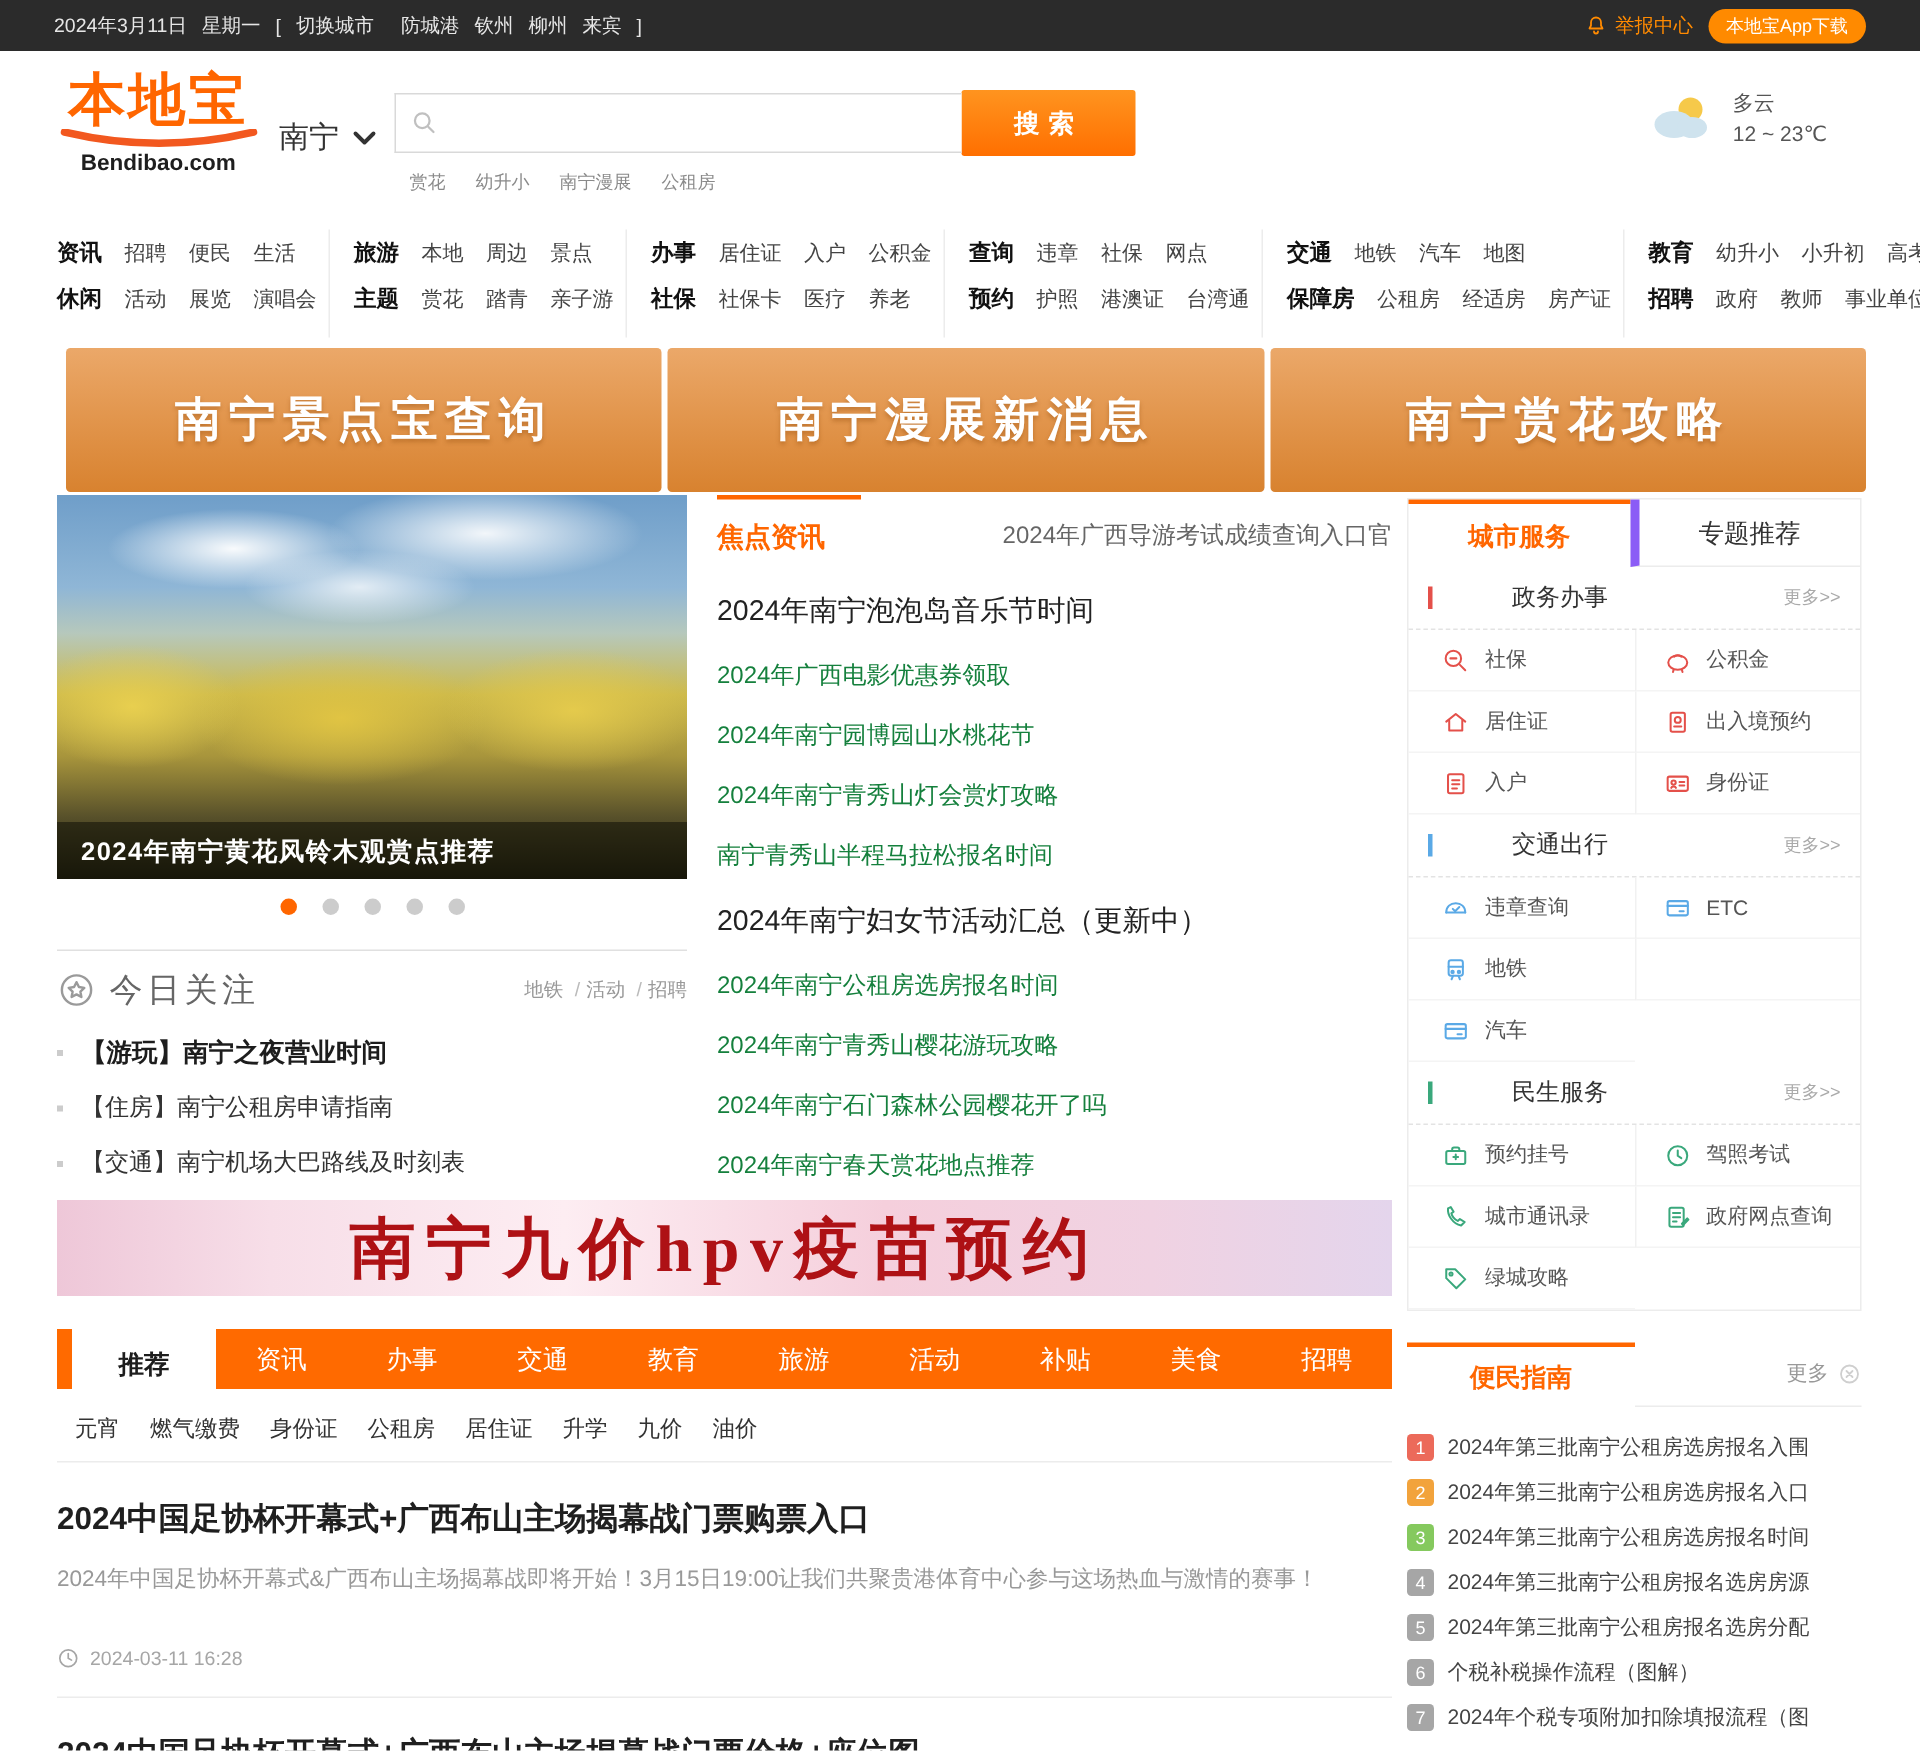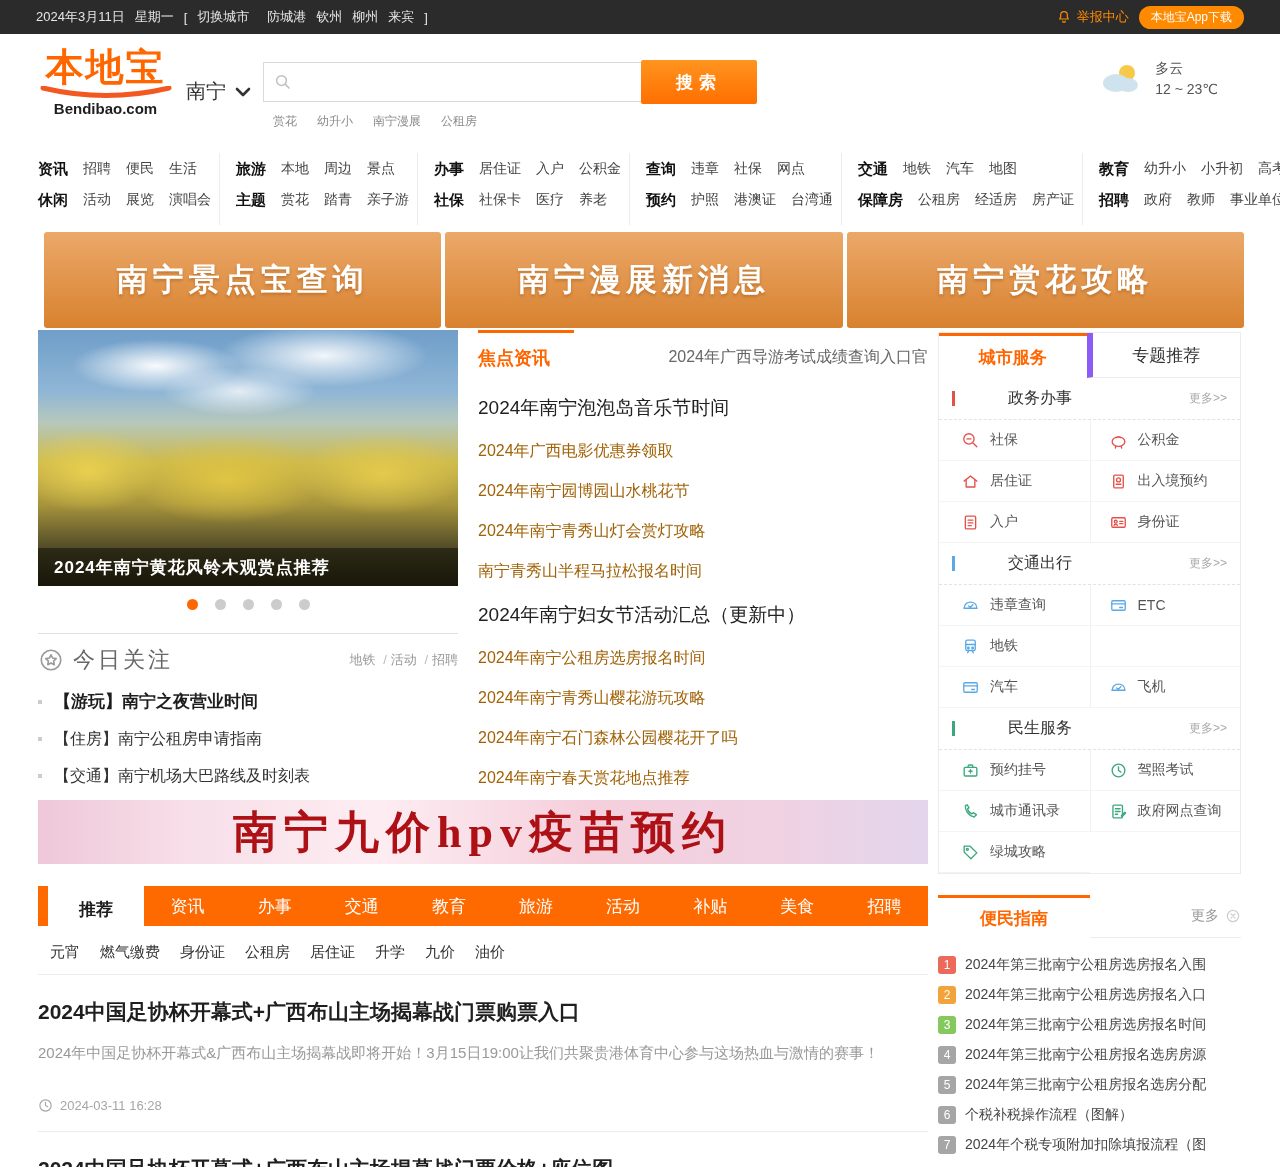--- a/index.html
+++ b/index.html
@@ -80,21 +80,21 @@
   .today-item.b { font-weight:bold; font-size:17px; color:#1d1d1d; }
   .bullet { flex:0 0 4px; height:4px; background:#ccc; margin-right:12px; }
 
   
   .focus { position:absolute; top:330px; left:478px; width:450px; }
   .focus-head { display:flex; justify-content:space-between; align-items:flex-start; }
   .focus-tab { border-top:3px solid #f60; padding:13px 0 0; width:96px; text-align:left;
     font-size:18px; font-weight:bold; color:#f60; cursor:pointer; }
   .focus-toplink { font-size:16px; color:#666; margin-top:17px; cursor:pointer; }
   .focus-list { margin-top:14px; }
-  .f-item { font-size:16px; color:#a16207; line-height:40px; cursor:pointer; white-space:nowrap; }
+  .f-item { font-size:16px; color:#15803d; line-height:40px; cursor:pointer; white-space:nowrap; }
   .f-item.b { font-size:19px; font-weight:normal; color:#222; line-height:47px; }
 
   
   .services { position:absolute; top:332px; left:938px; width:303px; border:1px solid #ececec; background:#fff; }
   .svc-tabs { display:flex; height:45px; }
   .svc-tab { flex:1; display:flex; align-items:center; justify-content:center; font-size:17px; cursor:pointer; }
   .svc-tab.active { color:#f60; font-weight:bold; border-top:3px solid #f60; }
   .svc-tab.inactive { color:#333; border-bottom:1px solid #ececec; border-left:6px solid #8b5cf6; }
   .svc-section .head { display:flex; align-items:center; height:42px; padding:0 13px; border-bottom:1px dashed #e3e3e3;gap:44px; }
   .svc-section .cbar { width:3px; height:15px; margin-right:9px; }
@@ -500,30 +500,20 @@
       <div class="svc-item">
         <span>
             <svg width="19" height="19" viewBox="0 0 24 24" fill="none" stroke="currentColor" stroke-width="1.7" stroke-linecap="round">
               <rect x="3.5" y="6" width="17" height="12" rx="1.5"></rect>
               <path d="M3.5 10h17"></path>
               <path d="M13.5 14.5h3.5"></path>
             </svg>
           </span>
         <span>汽车</span>
       </div>
-      <div class="svc-item">
-        <span>
-            <svg width="19" height="19" viewBox="0 0 24 24" fill="none" stroke="currentColor" stroke-width="1.7" stroke-linecap="round" stroke-linejoin="round">
-              <path d="M4 15.5c0-4.8 3.5-7.8 8-7.8s8 3 8 7.8"></path>
-              <path d="M4 15.5h16"></path>
-              <path d="M9.5 12.5l2 2 3.5-3.5"></path>
-            </svg>
-          </span>
-        <span>飞机</span>
-      </div>
     </div>
   </div>
 
   <div class="svc-section sec-civic">
     <div class="head">
       <span class="cbar"></span>
       <span class="stitle">民生服务</span>
       <span class="more">更多&gt;&gt;</span>
     </div>
     <div class="svc-grid">

